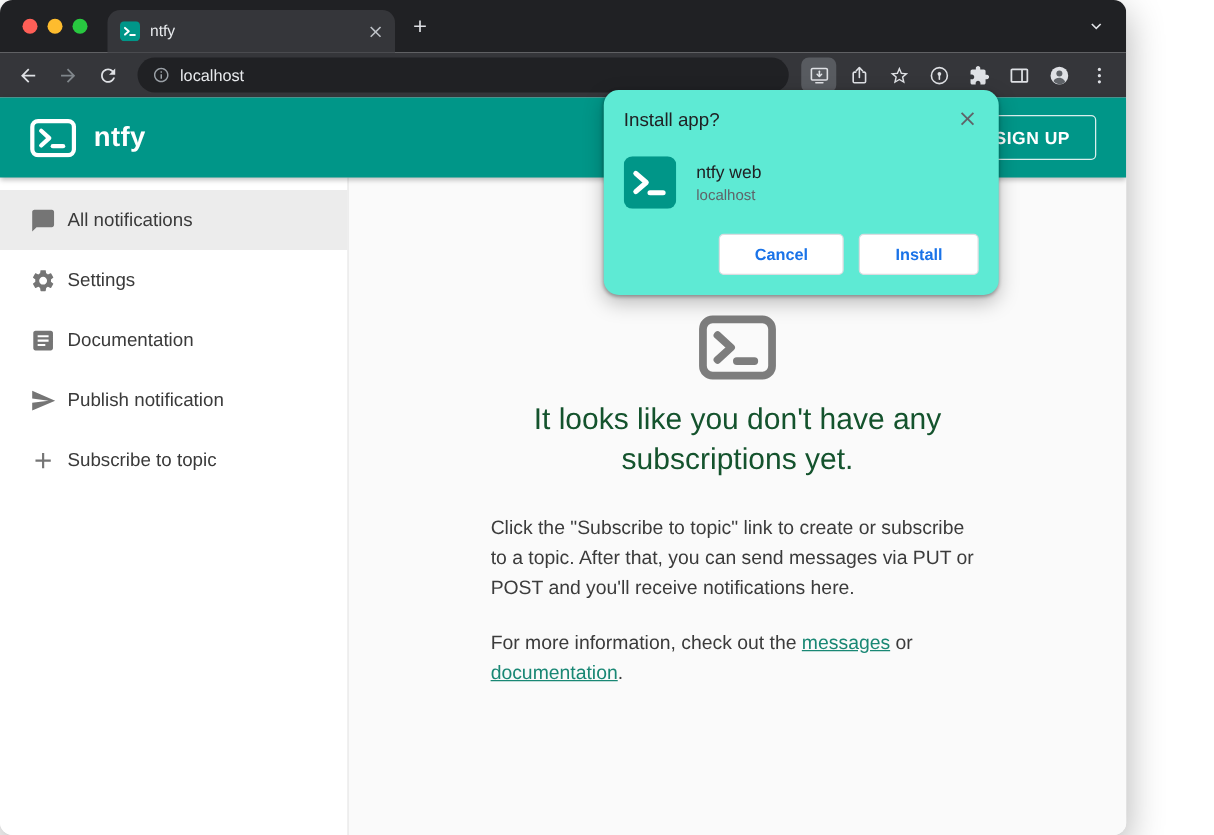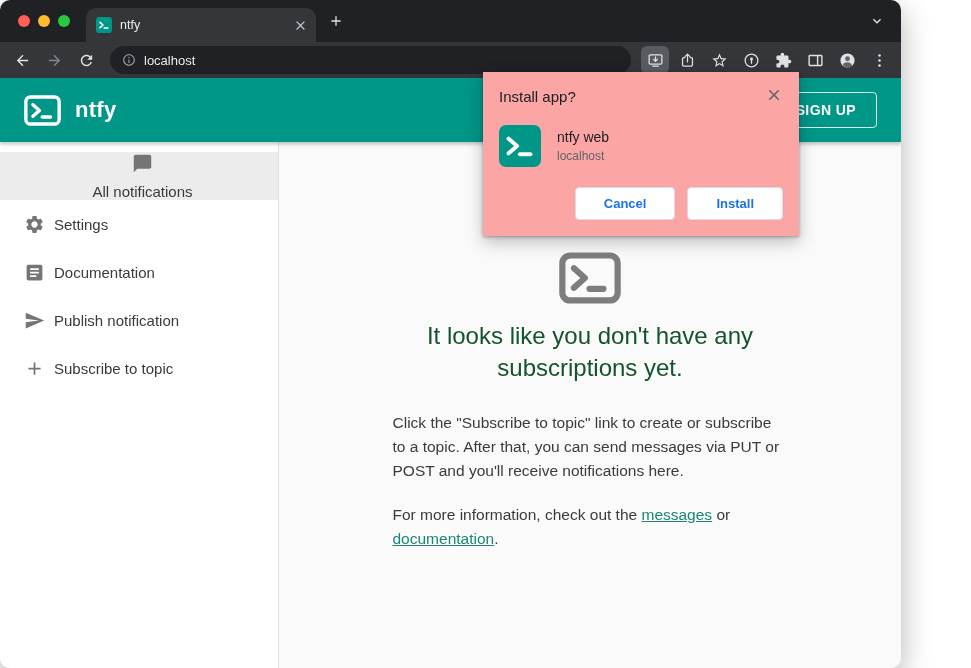--- a/index.html
+++ b/index.html
@@ -40,35 +40,35 @@
   .app-logo { color:#fff; display:flex; }
   .app-logo svg { width:37px; height:31px; }
   .app-title { color:#fff; font-size:22px; font-weight:700; letter-spacing:.3px; }
   .signin { background:none; border:none; color:#fff; font-family:inherit; font-size:14px; font-weight:700; letter-spacing:.4px; padding:8px 10px; cursor:pointer; }
   .signup { background:none; border:1px solid rgba(255,255,255,.85); border-radius:4px; color:#ffffff; font-family:inherit; font-size:14px; font-weight:700; letter-spacing:.4px; padding:9px 20px; cursor:pointer;text-align:center; }
 
   
   .content { display:flex; height:526px; }
   .sidebar { width:279px; background:#fff; border-right:1px solid #e2e2e2; padding-top:10px; flex:none; }
   .nav-item { height:48px; display:flex; align-items:center; gap:9px; padding:0 16px 0 23px; cursor:pointer; }
-  .nav-item.selected { background:#ececec;flex-direction:column; }
+  .nav-item.selected { background:#ececec; }
   .nav-icon { width:22px; height:22px; color:#757575; display:flex; align-items:center; justify-content:center; flex:none; }
   .nav-icon svg { width:21px; height:21px; }
   .nav-label { font-size:15px; color:#3a3a3a; }
 
   .main { flex:1; background:#fafafa; }
   .empty { width:395px; margin:0 auto; padding-top:110px; }
   .empty-logo { display:block; width:62px; margin:0 auto; color:#7d7d7d; }
   .empty-logo svg { width:62px; height:52px; display:block; }
   .empty h1 { font-size:24px; font-weight:400; color:#14532d; text-align:center; line-height:1.35; margin:16px 0 26px; }
   .empty p { font-size:15.5px; color:#3b3b3b; line-height:1.55; margin:0 0 20px; text-align:left; }
   .link { color:var(--teal-dark,#198774); text-decoration:underline; cursor:pointer; }
 
   
-  .install-dialog { position:absolute; left:483px; top:72px; width:316px; background:#fca5a5; border-radius:0; padding:16px; z-index:50; box-shadow:0 1px 3px rgba(0,0,0,.3), 0 6px 16px rgba(0,0,0,.25); }
+  .install-dialog { position:absolute; left:483px; top:72px; width:316px; background:#5eead4; border-radius:12px; padding:16px; z-index:50; box-shadow:0 1px 3px rgba(0,0,0,.3), 0 6px 16px rgba(0,0,0,.25); }
   .dlg-head { display:flex; align-items:flex-start; }
   .dlg-title { flex:1; font-size:15px; color:#202124; }
   .dlg-close { color:#5f6368; cursor:pointer; display:flex; margin-top:-2px; }
   .dlg-close svg { width:18px; height:18px; }
   .dlg-app { display:flex; align-items:center; gap:16px; margin:20px 0 6px; }
   .dlg-appicon svg { width:42px; height:42px; display:block; }
   .dlg-appname { display:block; font-size:14px; color:#202124; margin-bottom:4px; }
   .dlg-apporigin { display:block; font-size:12px; color:#5f6368; }
   .dlg-actions { display:flex; justify-content:flex-end; gap:12px; margin-top:20px; }
   .dlg-btn { background:#fff; border:1px solid #dadce0; border-radius:4px; color:var(--chrome-blue,#1a73e8); font-family:inherit; font-size:13px; font-weight:700; padding:8px 28px; cursor:pointer; }

